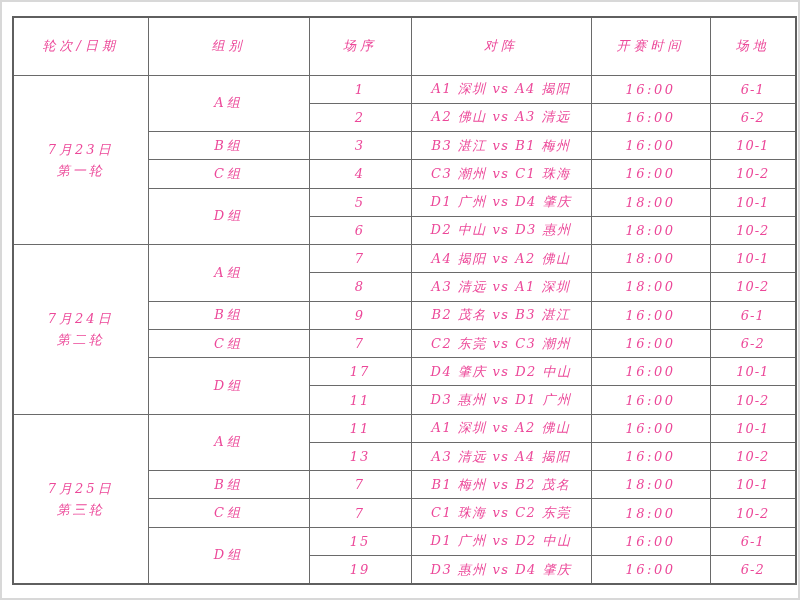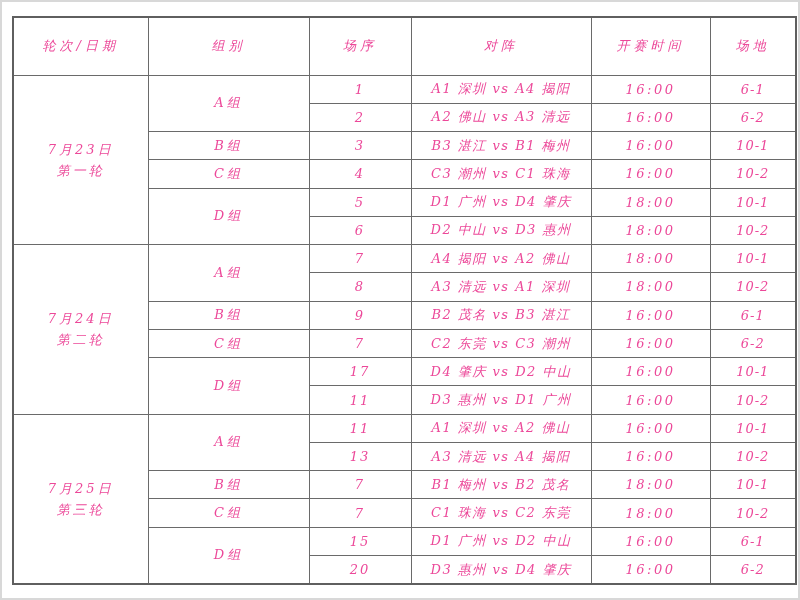--- a/index.html
+++ b/index.html
@@ -195,20 +195,20 @@
           <td class="venue-cell">10-2</td>
         </tr>
         <tr>
           <td rowspan="2" class="group-cell">D组</td>
           <td>15</td>
           <td class="matchup">D1 广州 vs D2 中山</td>
           <td class="time-cell">16:00</td>
           <td class="venue-cell">6-1</td>
         </tr>
         <tr>
-          <td>20</td>
+          <td>19</td>
           <td class="matchup">D3 惠州 vs D4 肇庆</td>
           <td class="time-cell">16:00</td>
           <td class="venue-cell">6-2</td>
         </tr>
       </tbody>
   </table>
 </div>
 
 </body></html>

